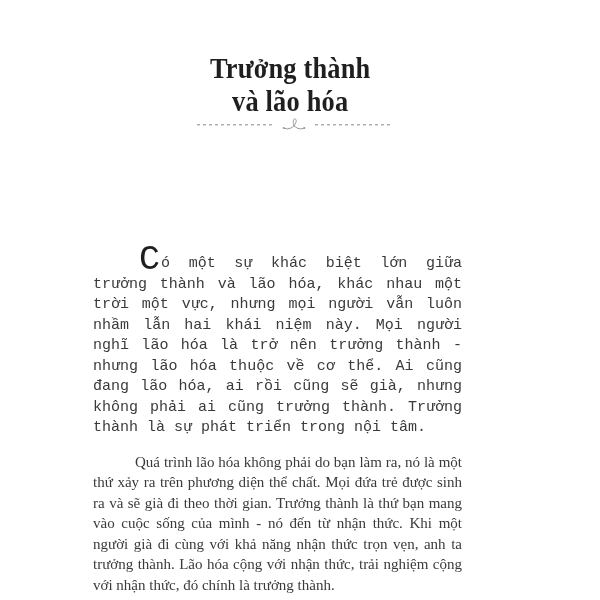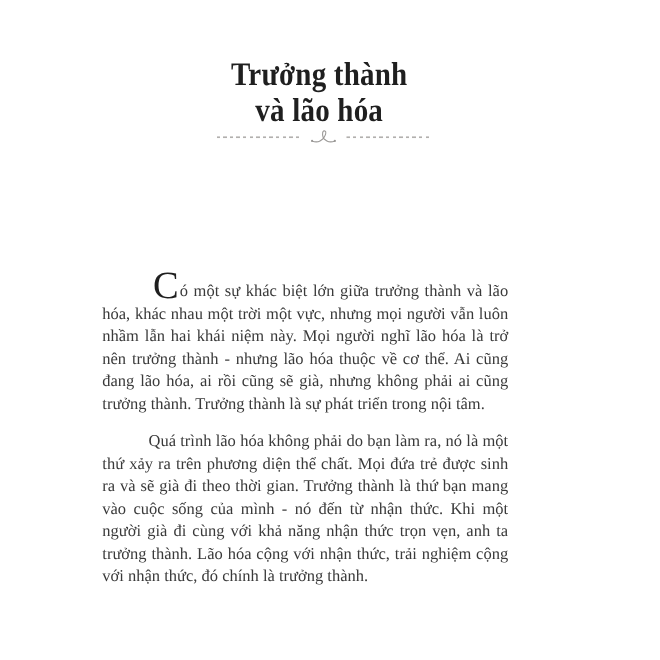--- a/index.html
+++ b/index.html
@@ -70,21 +70,21 @@
     width: 369px;
     font-size: 15px;
     line-height: 20.5px;
     color: var(--body-color, #3a3a3a);
     text-align: justify;
   }
   .para {
     margin: 0;
     text-indent: 42px;
   }
-  .para-first { text-indent: 46px; }
+  .para-first { text-indent: 46px; font-family: Liberation Mono, monospace; }
   .para-second { margin-top: 13px; }
   .dropcap {
     font-size: 35px;
     line-height: 20.5px;
     position: relative;
     top: 2px;
     margin-right: 1px;
     color: var(--title-color, #1f1f1f);
   }
 </style>

